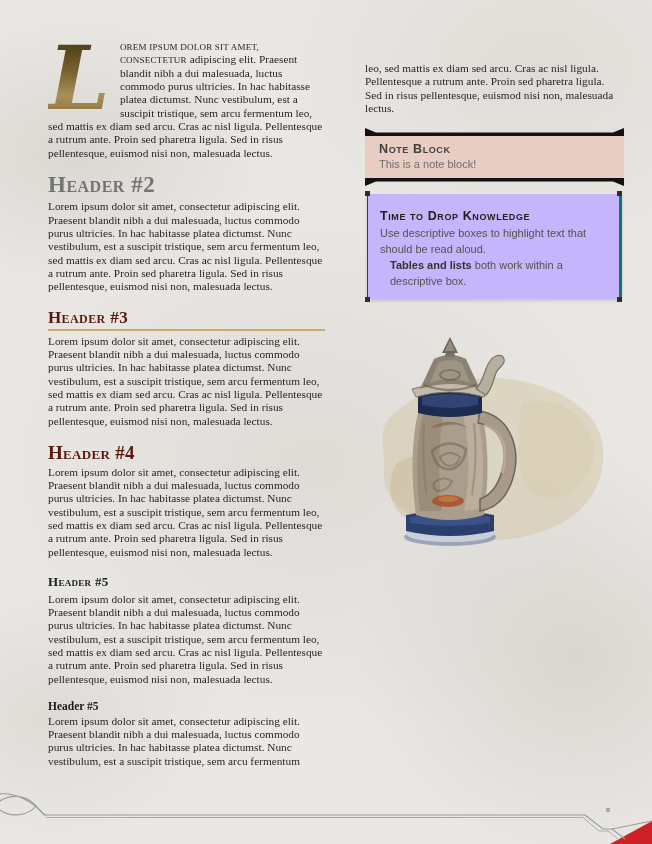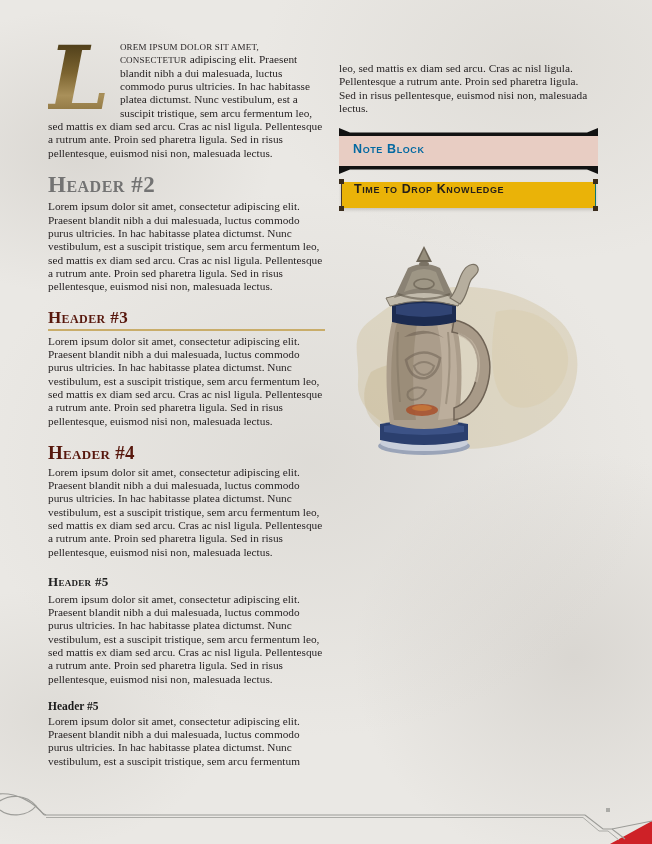--- a/index.html
+++ b/index.html
@@ -15,21 +15,21 @@
       radial-gradient(ellipse 260px 200px at 8% 85%,  rgba(207,204,198,.45), transparent 65%);
   }
   .page{position:absolute;inset:0;}
   .columns{
     position:absolute;top:0;left:0;right:0;bottom:0;
     padding:40px 54px 0 48px;
     display:flex;gap:14px;overflow:hidden;
   }
   .col{overflow:hidden;}
   .col-left{width:277px;flex:0 0 277px;}
-  .col-right{width:259px;flex:0 0 259px;}
+  .col-right{width:259px;flex:0 0 259px;margin-left:26px;}
 
   
   .h1{
     font-variant:small-caps;color:#58180D;font-weight:700;
     font-size:25px;line-height:1.02;margin:0 0 6px 0;letter-spacing:.5px;
   }
   .h2{
     font-variant:small-caps;color:#737373;font-weight:700;
     font-size:23px;line-height:1.02;margin:13px 0 4px 0;letter-spacing:.5px;
   }
@@ -68,32 +68,32 @@
 
   
   .note-block{margin:13px 0 8px 0;position:relative;}
   .note-bar{display:block;width:100%;height:8px;}
   .note-body{
     background:#E8CDC3;padding:6px 14px 8px 14px;
     box-shadow:1px 2px 3px rgba(0,0,0,.25);
   }
   .note-title{
     font-family:"Liberation Sans",sans-serif;font-variant:small-caps;
-    font-weight:700;font-size:12.5px;color:#0369a1;letter-spacing:.6px;margin:0 0 2px 0;
+    font-weight:700;font-size:12.5px;color:#404040;letter-spacing:.6px;margin:0 0 2px 0;
   }
   .note-text{
     font-family:"Liberation Sans",sans-serif;font-size:11px;color:#6e6e6e;margin:0;
   }
 
   
   .desc-box{
     position:relative;margin:6px 2px 0 2px;
-    background:#eab308;
-    border-left:1px solid #49392a;border-right:1px solid #0f766e;
-    padding:0 12px 9px 12px;
+    background:#c4b5fd;
+    border-left:1px solid #49392a;border-right:3px solid #0f766e;
+    padding:15px 12px 9px 12px;
     box-shadow:0 2px 3px rgba(0,0,0,.15);
   }
   .corner-dot{
     position:absolute;width:5px;height:5px;background:#3a2c1c;
   }
   .dot-tl{top:-3px;left:-3px;} .dot-tr{top:-3px;right:-3px;}
   .dot-bl{bottom:-3px;left:-3px;} .dot-br{bottom:-3px;right:-3px;}
   .desc-title{
     font-family:"Liberation Sans",sans-serif;font-variant:small-caps;
     font-weight:700;font-size:12.5px;color:#26201a;letter-spacing:.6px;margin:0 0 3px 0;
@@ -139,32 +139,37 @@
 
     <div class="col col-right">
       <p class="body-text" style="margin-top:22px;">leo, sed mattis ex diam sed arcu. Cras ac nisl ligula. Pellentesque a rutrum ante. Proin sed pharetra ligula. Sed in risus pellentesque, euismod nisi non, malesuada lectus.</p>
 
       <div class="note-block">
         <svg class="note-bar" viewBox="0 0 259 8" preserveAspectRatio="none">
           <path d="M0,0 L11,4.5 L248,4.5 L259,0 L259,8 L0,8 Z" fill="#121212"></path>
         </svg>
         <div class="note-body">
           <div class="note-title">Note Block</div>
+          <p class="note-text">This is a note block!</p>
         </div>
         <svg class="note-bar" viewBox="0 0 259 8" preserveAspectRatio="none">
           <path d="M0,8 L11,3.5 L248,3.5 L259,8 L259,0 L0,0 Z" fill="#121212"></path>
         </svg>
       </div>
 
       <div class="desc-box">
         <span class="corner-dot dot-tl"></span>
         <span class="corner-dot dot-tr"></span>
         <span class="corner-dot dot-bl"></span>
         <span class="corner-dot dot-br"></span>
         <div class="desc-title">Time to Drop Knowledge</div>
+        <p class="desc-text">
+          <span>Use descriptive boxes to highlight text that should be read aloud.</span>
+          <span class="indent"><b>Tables and lists</b><span> both work within a descriptive box.</span></span>
+        </p>
       </div>
 
       <div class="illustration">
         <svg width="246" height="218" viewBox="0 0 246 218">
 
           <path d="M60,55 C110,35 180,45 215,80 C240,105 235,150 210,175
                    C180,205 120,215 80,200 C40,186 10,170 12,140
                    C14,112 2,95 25,78 C38,68 45,62 60,55 Z" fill="#cfc09a" opacity="0.42"></path>
           <path d="M25,130 C50,115 90,120 100,145 C108,168 80,195 50,192
                    C25,189 8,160 25,130 Z" fill="#c2b186" opacity="0.35"></path>

